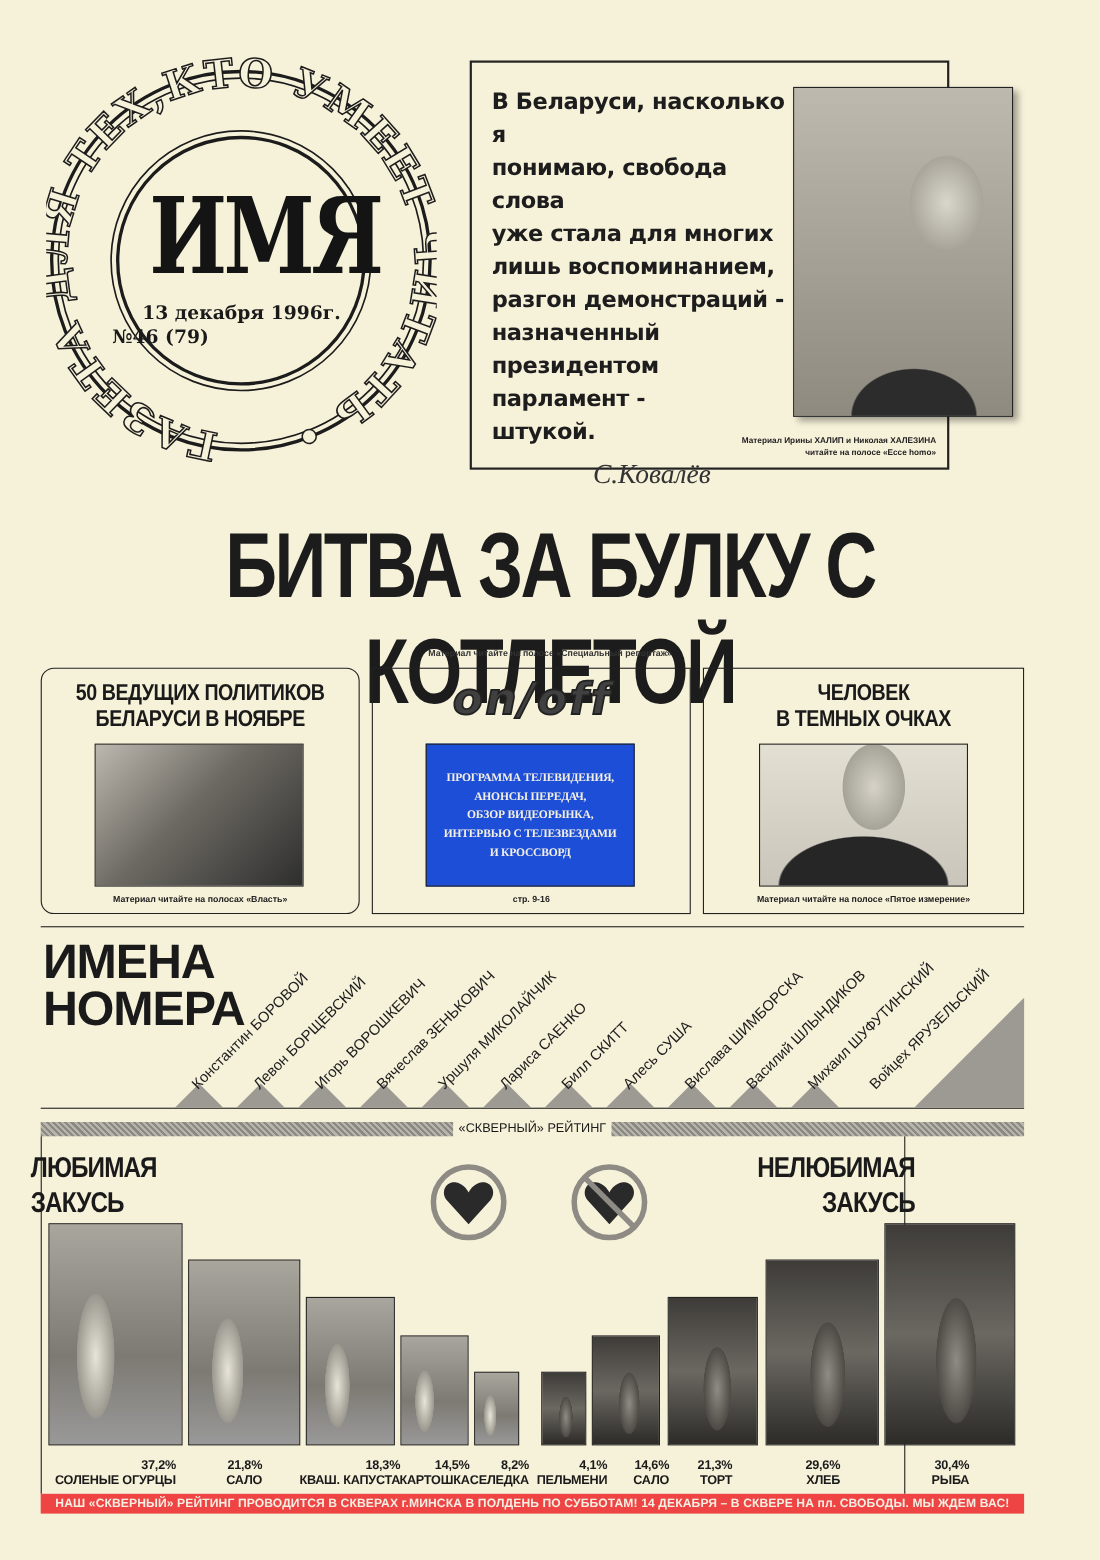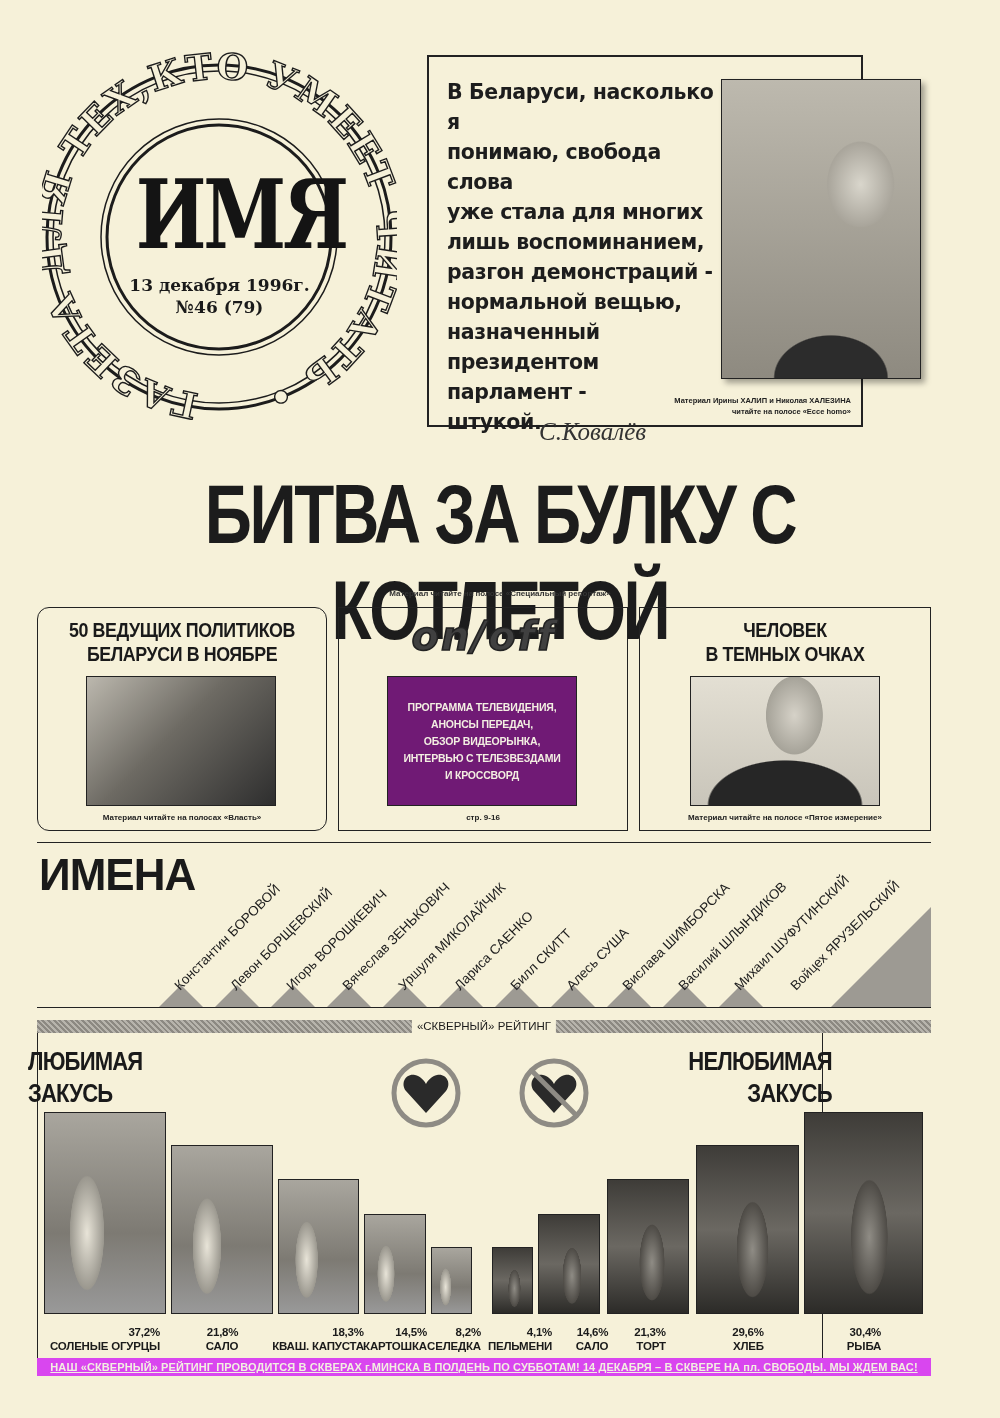--- a/index.html
+++ b/index.html
@@ -87,22 +87,22 @@
     font-size: 8px; font-weight: bold; color: #222;
   }
   #onoff-logo {
     position: absolute; left: 30px; top: 6px; width: 230px; height: 44px;
     text-align: center; font-family: "DejaVu Sans", sans-serif; font-weight: bold;
     font-style: italic; font-size: 40px; letter-spacing: 2px; color: #404040;
     -webkit-text-stroke: 1.6px #222; line-height: 44px;
   }
   #onoff-panel {
     position: absolute; left: 48px; top: 68px; width: 190px; height: 130px;
-    background: #701a75; border: 1px solid #222;
-    display: flex; flex-direction: column; justify-content: center; align-items: center;
+    background: #1d4ed8; border: 1px solid #222;
+    display: flex; flex-direction: column; justify-content: center; align-items: center; font-family: Liberation Serif, serif;
   }
   #onoff-panel span {
     display: block; color: #f3efe2; font-weight: bold; font-size: 10.5px;
     line-height: 17px; text-align: center; letter-spacing: -0.2px;
   }
 
   
   #names-section { left: 37px; top: 842px; width: 894px; height: 166px;
     border-top: 1.5px solid #222; border-bottom: 1.5px solid #222; }
   #names-title {
@@ -157,54 +157,53 @@
       radial-gradient(ellipse 22% 40% at 55% 62%, #8f8c85 0%, #4e4b46 70%, transparent 72%),
       linear-gradient(180deg, #3e3c38 0%, #6b6862 50%, #2c2b28 100%); }
 
   .bottle-label {
     position: absolute; top: 292px; text-align: right; font-weight: bold;
     font-size: 11.5px; line-height: 14px; transform: translateX(-50%); white-space: nowrap;
     letter-spacing: -0.2px;
   }
 
   #footer-bar {
-    left: 37px; top: 1358px; width: 894px; height: 18px; background: #d946ef;
+    left: 37px; top: 1358px; width: 894px; height: 18px; background: #ef4444;
     color: #f3efe2; font-weight: bold; font-size: 11px; line-height: 18px;
-    text-align: center; white-space: nowrap; letter-spacing: 0.1px; text-decoration: underline;
+    text-align: center; white-space: nowrap; letter-spacing: 0.1px;
   }
 </style>
 </head>
 <body>
 
 <div id="seal" class="abs">
   <svg viewBox="0 0 355 370">
     <defs>
       <path id="ringpath" d="M 177 345 A 158 158 0 1 1 177.1 345"></path>
     </defs>
     <circle cx="177" cy="187" r="172" fill="none" stroke="#1c1c1c" stroke-width="3"></circle>
     <circle cx="177" cy="187" r="166" fill="none" stroke="#1c1c1c" stroke-width="1.5"></circle>
     <circle cx="177" cy="187" r="118" fill="none" stroke="#1c1c1c" stroke-width="1.5"></circle>
     <circle cx="177" cy="187" r="112" fill="none" stroke="#1c1c1c" stroke-width="3"></circle>
     <text font-family="DejaVu Serif, serif" font-weight="bold" font-size="36" fill="#f6f1d9" stroke="#1c1c1c" stroke-width="1.4" letter-spacing="2">
       <textPath href="#ringpath" startOffset="2%">ГАЗЕТА ДЛЯ ТЕХ,КТО УМЕЕТ ЧИТАТЬ •</textPath>
     </text>
   </svg>
   <div class="abs" style="left:70px;top:110px;width:215px;text-align:center;font-family:'DejaVu Serif',serif;font-weight:bold;font-size:96px;line-height:110px;color:#141414;transform:scaleX(0.78);letter-spacing:-4px;">ИМЯ</div>
   <div class="abs" style="left:60px;top:225px;width:235px;text-align:center;font-family:'DejaVu Serif',serif;font-weight:bold;font-size:17px;">13 декабря 1996г.</div>
-  <div class="abs" style="left:60px;top:247px;width:235px;text-align:center;font-family:'DejaVu Serif',serif;font-weight:bold;font-size:17px;">№46 (79)</div>
+  <div class="abs" style="left:60px;top:247px;width:235px;text-align:left;font-family:'DejaVu Serif',serif;font-weight:bold;font-size:17px;">№46 (79)</div>
 </div>
 
 <div id="quote-box" class="abs">
   <div id="quote-text">
     <div>В Беларуси, насколько я</div>
     <div>понимаю, свобода слова</div>
     <div>уже стала для многих</div>
     <div>лишь воспоминанием,</div>
     <div>разгон демонстраций -</div>
-    <div>нормальной вещью,</div>
     <div>назначенный</div>
     <div>президентом парламент -</div>
     <div>штукой.</div>
   </div>
   <div id="quote-sign">С.Ковалёв</div>
   <div id="quote-photo"></div>
   <div id="quote-credit">
     <div>Материал Ирины ХАЛИП   и Николая ХАЛЕЗИНА</div>
     <div>читайте на полосе «Ecce homo»</div>
   </div>
@@ -239,20 +238,21 @@
     <div>ЧЕЛОВЕК</div>
     <div>В ТЕМНЫХ ОЧКАХ</div>
   </div>
   <div class="teaser-photo"></div>
   <div class="teaser-caption">Материал читайте на полосе «Пятое измерение»</div>
 </div>
 
 <div id="names-section" class="abs">
   <div id="names-title">
     <div>ИМЕНА</div>
+    <div>НОМЕРА</div>
   </div>
   <div class="name-tri" style="left:122px"></div>
   <div class="name-tri" style="left:178px"></div>
   <div class="name-tri" style="left:234px"></div>
   <div class="name-tri" style="left:290px"></div>
   <div class="name-tri" style="left:346px"></div>
   <div class="name-tri" style="left:402px"></div>
   <div class="name-tri" style="left:458px"></div>
   <div class="name-tri" style="left:514px"></div>
   <div class="name-tri" style="left:570px"></div>

